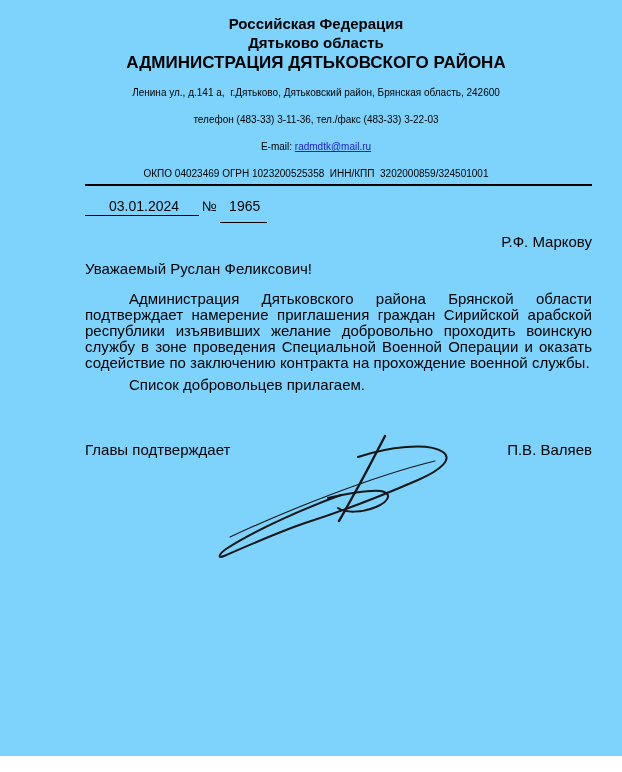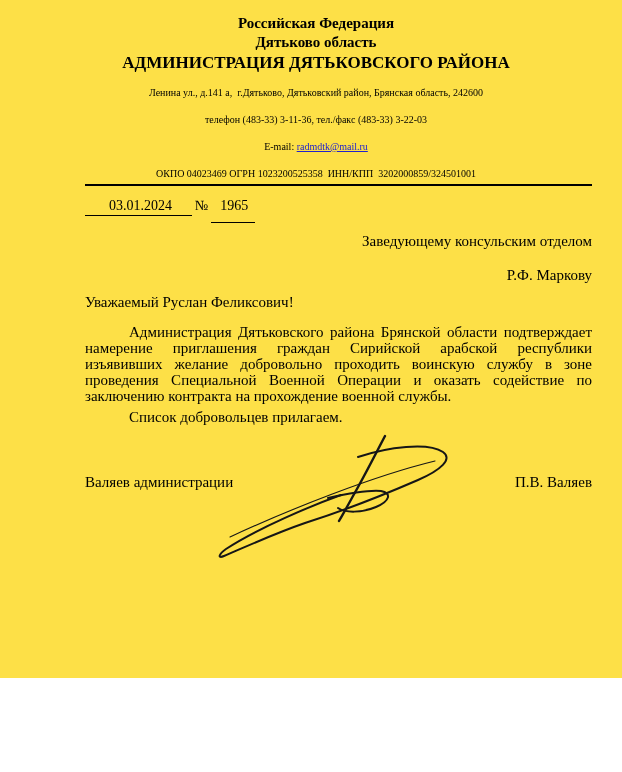--- a/index.html
+++ b/index.html
@@ -1,21 +1,21 @@
 <!DOCTYPE html>
 <html><head>
 <meta charset="utf-8">
 <style>
   html,body { margin:0; padding:0; background:#fff; }
   .page {
     position:relative;
-    width:622px; height:678px;
-    background:#fde047;
+    width:622px; height:756px;
+    background:#7dd3fc;
     color:#000;
-    font-family:Liberation Serif, serif;
+    font-family:Liberation Sans, sans-serif;
     overflow:hidden;
   }
   .content { padding:14px 30px 0 85px; }
 
   
   .letterhead { text-align:center; margin-right:45px; }
   .lh-country, .lh-region { font-weight:bold; font-size:15px; line-height:19px; }
   .lh-org { font-weight:bold; font-size:17px; line-height:21px; }
   .lh-address, .lh-phone, .lh-email, .lh-codes {
     font-size:10px; line-height:15px; white-space:pre-wrap;margin-top:12px;
@@ -73,31 +73,30 @@
       <div class="lh-codes">ОКПО 04023469 ОГРН 1023200525358  ИНН/КПП  3202000859/324501001</div>
     </div>
 
     <div class="rule"></div>
 
     <div class="ref-line">
       <span class="u ref-date">03.01.2024</span><span class="ref-no">№</span><span class="u ref-num">1965</span>
     </div>
 
     <div class="addressee">
-      <div class="addressee-pos">Заведующему консульским отделом</div>
       <div class="addressee-name">Р.Ф. Маркову</div>
     </div>
 
     <div class="salutation">Уважаемый Руслан Феликсович!</div>
 
     <p class="body-par">Администрация Дятьковского района Брянской области подтверждает намерение приглашения граждан Сирийской арабской республики изъявивших желание добровольно проходить воинскую службу в зоне проведения Специальной Военной Операции и оказать содействие по заключению контракта на прохождение военной службы.</p>
     <p class="attach-line">Список добровольцев прилагаем.</p>
 
     <div class="sig-row">
-      <span>Валяев администрации</span>
+      <span>Главы подтверждает</span>
       <span>П.В. Валяев</span>
     </div>
 
   </div>
 
   <svg class="signature-svg" viewBox="0 0 240 132" aria-hidden="true">
 
     <path d="M 17,109 C 75,82 160,48 222,33" stroke-width="1.1"></path>
 
     <path d="M 145,29 C 175,19 215,14 230,24 C 240,31 228,42 205,52 C 175,65 130,83 92,95 C 60,106 30,120 11,128 C 4,131 6,126 13,121 C 45,100 100,77 128,67" stroke-width="2"></path>

